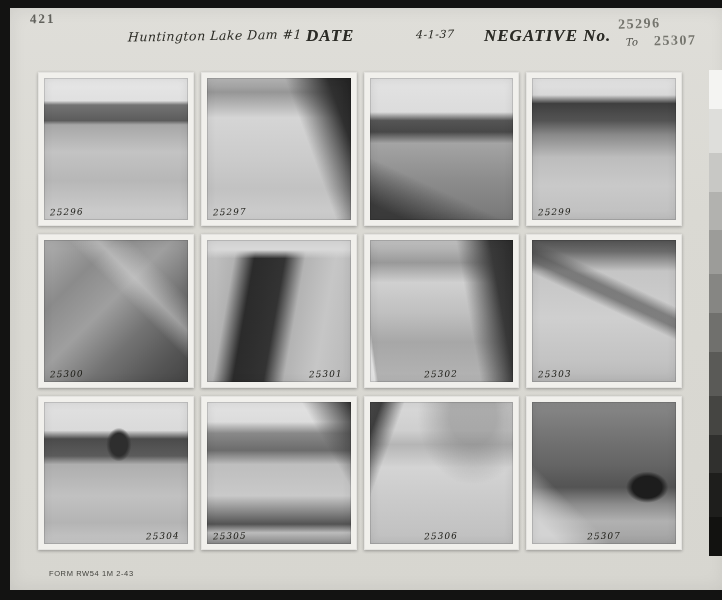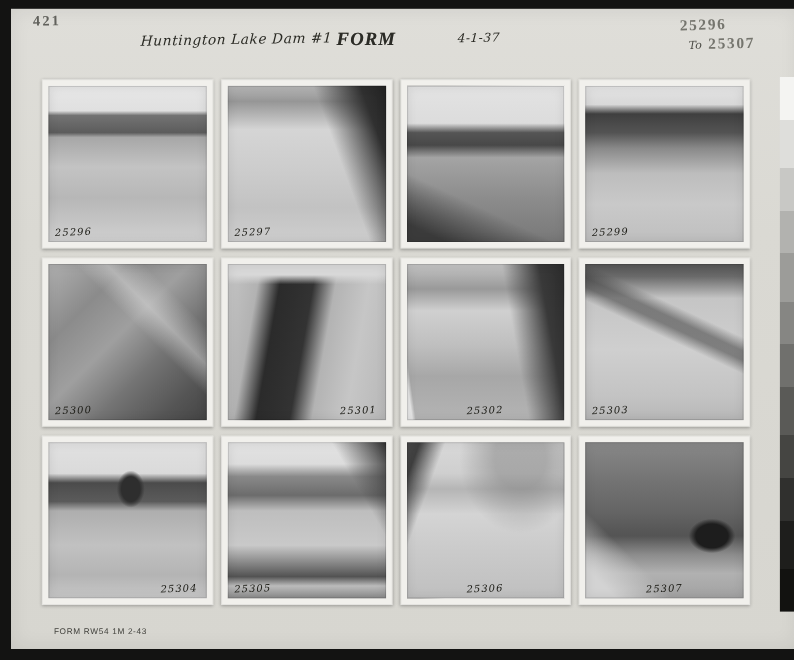--- a/index.html
+++ b/index.html
@@ -38,21 +38,21 @@
   .hand-location{left:118px;top:6px;}
   .hand-date{left:406px;top:6px;font-size:11px;}
   .stampnum{
     position:absolute;font:700 14px "Liberation Serif", serif;
     color:#75756e;letter-spacing:1.5px;white-space:nowrap;
   }
   .neg-from{left:608px;top:-6px;transform:rotate(-2deg);}
   .neg-to{left:616px;top:11px;transform:rotate(-1deg);}
   .neg-to .to-prefix{
     font:italic 10px "DejaVu Serif", serif;color:#4a4a44;
-    letter-spacing:0;margin-right:6px;
+    letter-spacing:0;margin-right:16px;
   }
   
   .grid{
     position:absolute;left:28px;top:64px;width:644px;
     display:grid;grid-template-columns:repeat(4,1fr);
     grid-auto-rows:154px;gap:8px 7px;
   }
   .photo{
     margin:0;position:relative;background:#f1f0ec;padding:6px;
     box-shadow:0 1px 3px rgba(0,0,0,.30), inset 0 0 0 1px rgba(0,0,0,.05);
@@ -134,22 +134,23 @@
 </style>
 </head>
 <body>
 
 <div class="card">
 
   <div class="stamp421">421</div>
 
   <div class="hdr">
     <span class="hand hand-location">Huntington Lake Dam #1</span>
-    <span class="lbl lbl-date">FORM</span>
+    <span class="lbl lbl-date">DATE</span>
     <span class="hand hand-date">4-1-37</span>
+    <span class="lbl lbl-negative">NEGATIVE No.</span>
     <span class="stampnum neg-from">25296</span>
     <span class="stampnum neg-to"><span class="to-prefix">To</span><span>25307</span></span>
   </div>
 
   <div class="grid">
     <figure class="photo capL">
       <div class="img s1"></div>
       <span class="num">25296</span>
     </figure>
     <figure class="photo capL">

